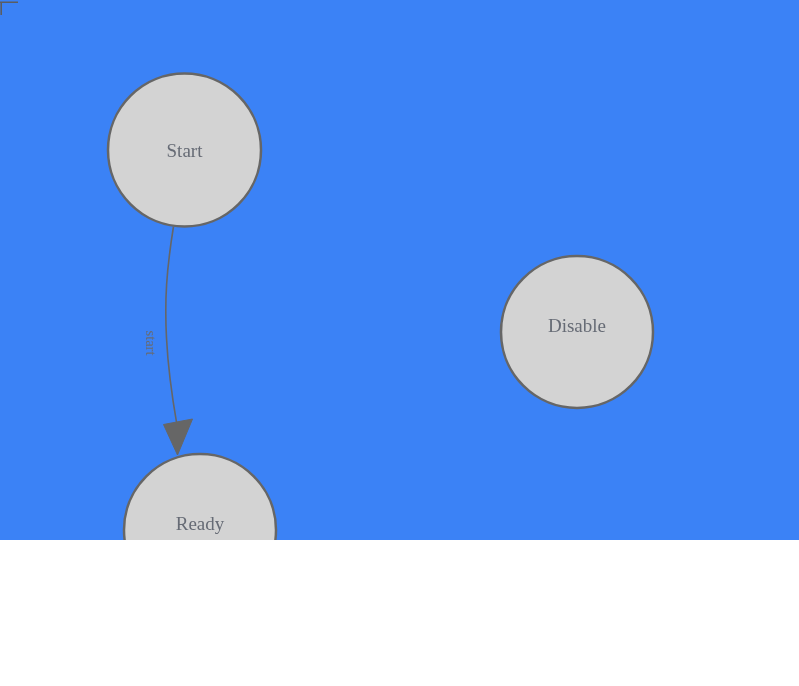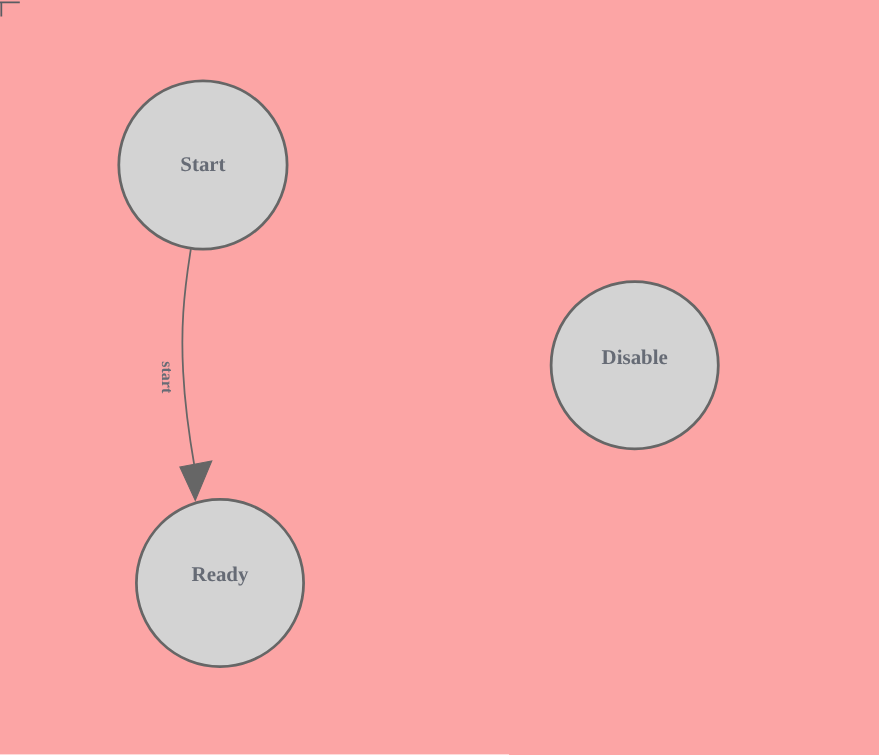--- a/index.html
+++ b/index.html
@@ -58,21 +58,21 @@
   }
   .corner-mark {
     fill: none;
     stroke: #5a5d62;
     stroke-width: 1.6;
   }
 </style>
 </head>
 <body>
 
-<div id="canvas" style="width: 799px; height: 686px; background: #fca5a5; font-weight: bold;">
+<div id="canvas" style="width: 799px; height: 540px; background: #3b82f6;">
 
   <svg id="diagram-svg" viewBox="0 0 799 686" xmlns="http://www.w3.org/2000/svg">
 
     <path class="corner-mark" d="M 0 2.2 L 18 2.2 M 1.2 2.2 L 1.2 15" style="stroke: rgb(90, 93, 98);"></path>
 
     <g>
       <path class="edge-path" d="M 173.5 226.5 C 166.5 270 164.5 300 166.5 338 C 168.5 378 174 408 177.5 428" style="stroke: rgb(102, 102, 102);"></path>
       <path class="edge-arrowhead" d="M 163.5 424.5 L 192.5 419 L 177.5 455 Z" style="fill: rgb(102, 102, 102); stroke: rgb(102, 102, 102);"></path>
       <text class="edge-label" x="151" y="343" transform="rotate(90 151 343)" style="fill: rgb(102, 107, 117);">start</text>
     </g>

